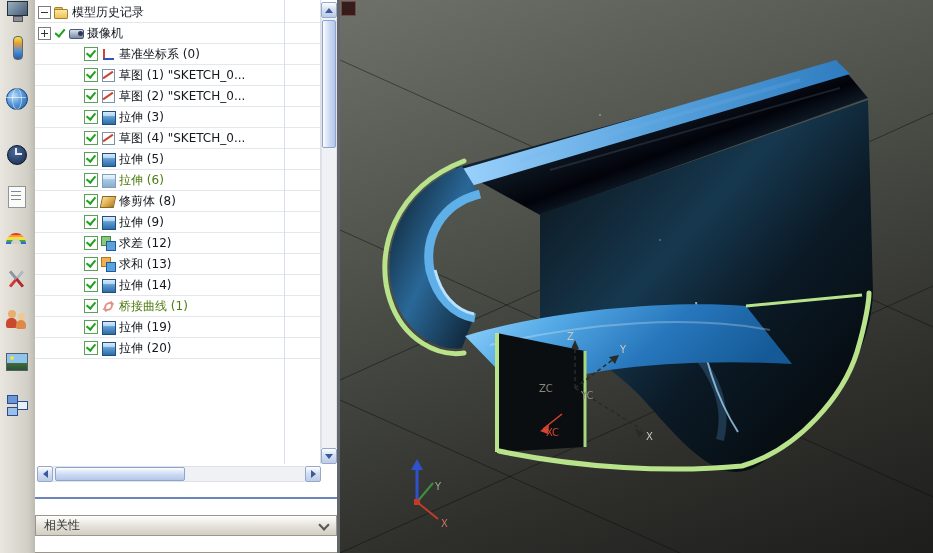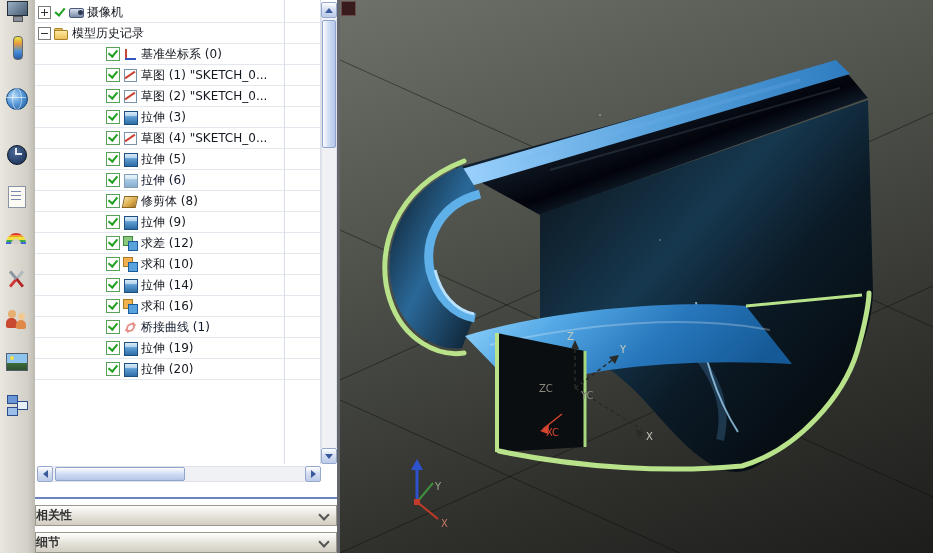--- a/index.html
+++ b/index.html
@@ -41,22 +41,22 @@
   .ri-diagram .c{left:3px;top:15px;width:9px;height:7px;background:#9ac0ea;border:1px solid #2c4c8c;}
 
   
   #navigator{position:absolute;left:35px;top:0;width:302px;height:553px;background:#ffffff;
     border-right:3px solid #63666a;overflow:hidden;}
   #tree-rows{position:absolute;left:0;top:2px;width:286px;}
   .gridv{position:absolute;top:0;width:1px;height:464px;background:#d9dfe8;}
   .trow{height:20px;display:flex;align-items:center;gap:3px;border-bottom:1px solid #e3e8ef;
     font-size:12px;color:#14181f;white-space:nowrap;cursor:default;}
   .trow.lvl0{padding-left:3px;}
-  .trow.lvl1{padding-left:71px;text-align:center;}
-  .trow.off .tlabel{color:#0f172a;}
+  .trow.lvl1{padding-left:49px;text-align:center;}
+  .trow.off .tlabel{color:#4d7c0f;}
   .trow.off .ticon{opacity:.55;}
   .tlabel{overflow:hidden;text-overflow:clip;}
   .expander{width:11px;height:11px;border:1px solid #7c7c7c;background:#fff;position:relative;flex:0 0 11px;}
   .expander::before{content:"";position:absolute;left:2px;top:5px;width:7px;height:1px;background:#333;}
   .exp-plus::after{content:"";position:absolute;left:5px;top:2px;width:1px;height:7px;background:#333;}
   .checkmark{width:12px;height:12px;position:relative;flex:0 0 12px;}
   .checkmark::after{content:"";position:absolute;left:3px;top:0;width:4px;height:8px;
     border-right:2px solid #1fa01f;border-bottom:2px solid #1fa01f;transform:rotate(40deg);}
   .checkbox{width:12px;height:12px;border:1px solid #59a059;background:#fff;position:relative;flex:0 0 12px;}
   .checkbox .tick{position:absolute;left:3px;top:0;width:4px;height:7px;
@@ -101,23 +101,23 @@
   #vscroll .sthumb{position:absolute;left:0;top:2px;width:14px;height:128px;
     background:linear-gradient(90deg,#fdfeff,#cfdcf4 50%,#b4c6e8);border:1px solid #8fa4cc;border-radius:2px;box-sizing:border-box;cursor:pointer;}
   #hscroll{position:absolute;left:2px;top:466px;width:284px;height:16px;display:flex;}
   #hscroll .strack{flex:1;position:relative;background:#f0f1f5;border-top:1px solid #e0e2ea;border-bottom:1px solid #e0e2ea;box-sizing:border-box;}
   #hscroll .sthumb{position:absolute;top:0;left:2px;height:14px;width:130px;
     background:linear-gradient(180deg,#fdfeff,#cfdcf4 50%,#b4c6e8);border:1px solid #8fa4cc;border-radius:2px;box-sizing:border-box;cursor:pointer;}
 
   
   #sections{position:absolute;left:0;top:497px;width:302px;}
   .splitline{height:2px;background:#6a85bd;}
-  .section{height:21px;margin-top:6px;background:linear-gradient(180deg,#ffffff,#e4e1d8 55%,#d2cec4);
-    border:1px solid #9a968b;position:relative;display:flex;align-items:center;
-    font-weight:bold;font-size:12px;color:#333;box-sizing:border-box;cursor:pointer;}
+  .section{height:21px;margin-top:16px;background:linear-gradient(180deg,#ffffff,#e4e1d8 55%,#d2cec4);
+    border:1px solid #9a968b;position:relative;display:flex;align-items:center;padding-left:8px;
+    font-weight:normal;font-size:12px;color:#333;box-sizing:border-box;cursor:pointer;}
   .section:first-of-type{margin-top:1px;}
   .chev{position:absolute;right:5px;top:3px;width:15px;height:14px;}
   .chev i{display:block;width:6px;height:6px;border-right:2px solid #555;border-bottom:2px solid #555;transform:rotate(45deg);margin:2px auto 0;}
 
   
   #viewport{position:absolute;left:340px;top:0;width:593px;height:553px;
     background:linear-gradient(160deg,#6e716a 0%,#4c4e48 40%,#2e2f2b 75%,#1d1e1b 100%);}
   #viewport svg{position:absolute;left:0;top:0;}
   #vpcorner{position:absolute;left:1px;top:1px;width:13px;height:13px;background:#381c1c;border:1px solid #6a4a4a;}
 </style>
@@ -185,30 +185,30 @@
         <span class="a"></span>
         <span class="b"></span>
         <span class="c"></span>
         <span class="d"></span>
       </div>
     </div>
 
   <div id="navigator">
     <div id="tree-rows">
         <div class="trow lvl0">
+          <span class="expander exp-minus"></span>
+          <span class="ticon t-folder"></span>
+          <span class="tlabel">模型历史记录</span>
+        </div>
+        <div class="trow lvl0">
           <span class="expander exp-plus"></span>
           <span class="checkmark"></span>
           <span class="ticon t-camera"></span>
           <span class="tlabel">摄像机</span>
         </div>
-        <div class="trow lvl0">
-          <span class="expander exp-minus"></span>
-          <span class="ticon t-folder"></span>
-          <span class="tlabel">模型历史记录</span>
-        </div>
         <div class="trow lvl1">
           <span class="checkbox">
             <i class="tick"></i>
           </span>
           <span class="ticon t-csys"></span>
           <span class="tlabel">基准坐标系 (0)</span>
         </div>
         <div class="trow lvl1">
           <span class="checkbox">
             <i class="tick"></i>
@@ -270,35 +270,28 @@
             <i class="tick"></i>
           </span>
           <span class="ticon t-subtract"></span>
           <span class="tlabel">求差 (12)</span>
         </div>
         <div class="trow lvl1">
           <span class="checkbox">
             <i class="tick"></i>
           </span>
           <span class="ticon t-unite"></span>
-          <span class="tlabel">求和 (10)</span>
+          <span class="tlabel">求和 (13)</span>
         </div>
         <div class="trow lvl1">
           <span class="checkbox">
             <i class="tick"></i>
           </span>
           <span class="ticon t-extrude"></span>
           <span class="tlabel">拉伸 (14)</span>
-        </div>
-        <div class="trow lvl1">
-          <span class="checkbox">
-            <i class="tick"></i>
-          </span>
-          <span class="ticon t-unite"></span>
-          <span class="tlabel">求和 (16)</span>
         </div>
         <div class="trow lvl1 off">
           <span class="checkbox">
             <i class="tick"></i>
           </span>
           <span class="ticon t-bridge-curve"></span>
           <span class="tlabel">桥接曲线 (1)</span>
         </div>
         <div class="trow lvl1">
           <span class="checkbox">

